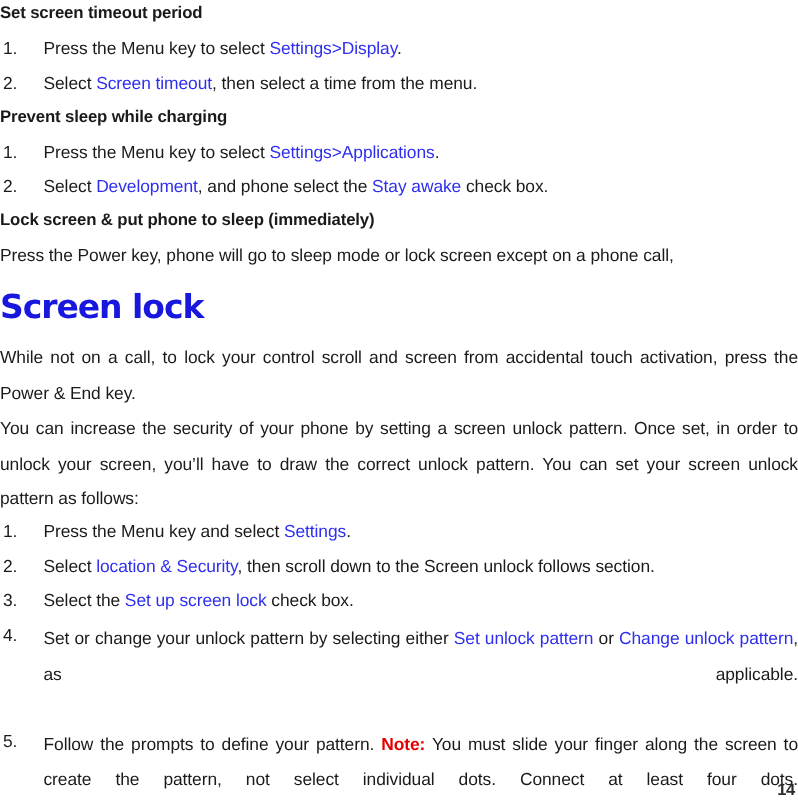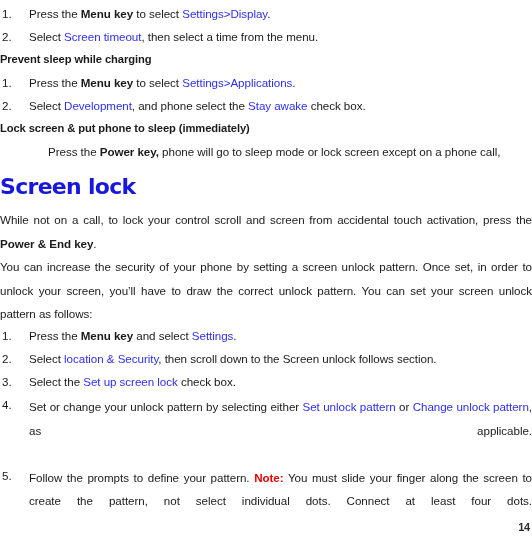--- a/index.html
+++ b/index.html
@@ -55,21 +55,21 @@
   
   .para {
     font-size: 11.6px;
     line-height: 23.6px;
     color: #1a1a1a;
     margin: 0;
     padding: 0;
     text-align: justify;
     letter-spacing: -0.05px;
   }
-  .para.nojust { text-align: left; padding-left: 48px; }
+  .para.nojust { text-align: left; }
   .para.tight { line-height: 19px; }
 
   
   .listrow {
     position: relative;
     font-size: 11.6px;
     line-height: 19px;
     color: #1a1a1a;
     padding-left: 29px;
     letter-spacing: -0.05px;
@@ -89,21 +89,21 @@
     text-align: justify;
     line-height: 23.6px;
   }
   .listrow.wrap .txt:after {
     content: "";
     display: inline-block;
     width: 100%;
   }
 
   
-  .b { font-weight: bold; }
+  .b { font-weight: normal; }
   .lnk { color: #2e2eef; }
   .note { color: #e50000; font-weight: bold; }
 
   
   .gap-sm { height: 4px; }
   .gap-md { height: 8px; }
   .gap-lg { height: 13px; }
 
   
   .pagenum {
@@ -115,20 +115,21 @@
     color: #2b2b2b;
     letter-spacing: -0.2px;
   }
 </style>
 </head>
 <body>
 
 <div class="page">
   <div class="content">
 
+    <div class="subhead">Set screen timeout period</div>
     <div class="gap-sm"></div>
 
     <div class="listrow">
       <span class="num">1.</span>
       <span class="txt"><span>Press the </span><span class="b">Menu key</span><span> to select </span><span class="lnk">Settings&gt;Display</span><span>.</span></span>
     </div>
     <div class="gap-sm"></div>
 
     <div class="listrow">
       <span class="num">2.</span>

